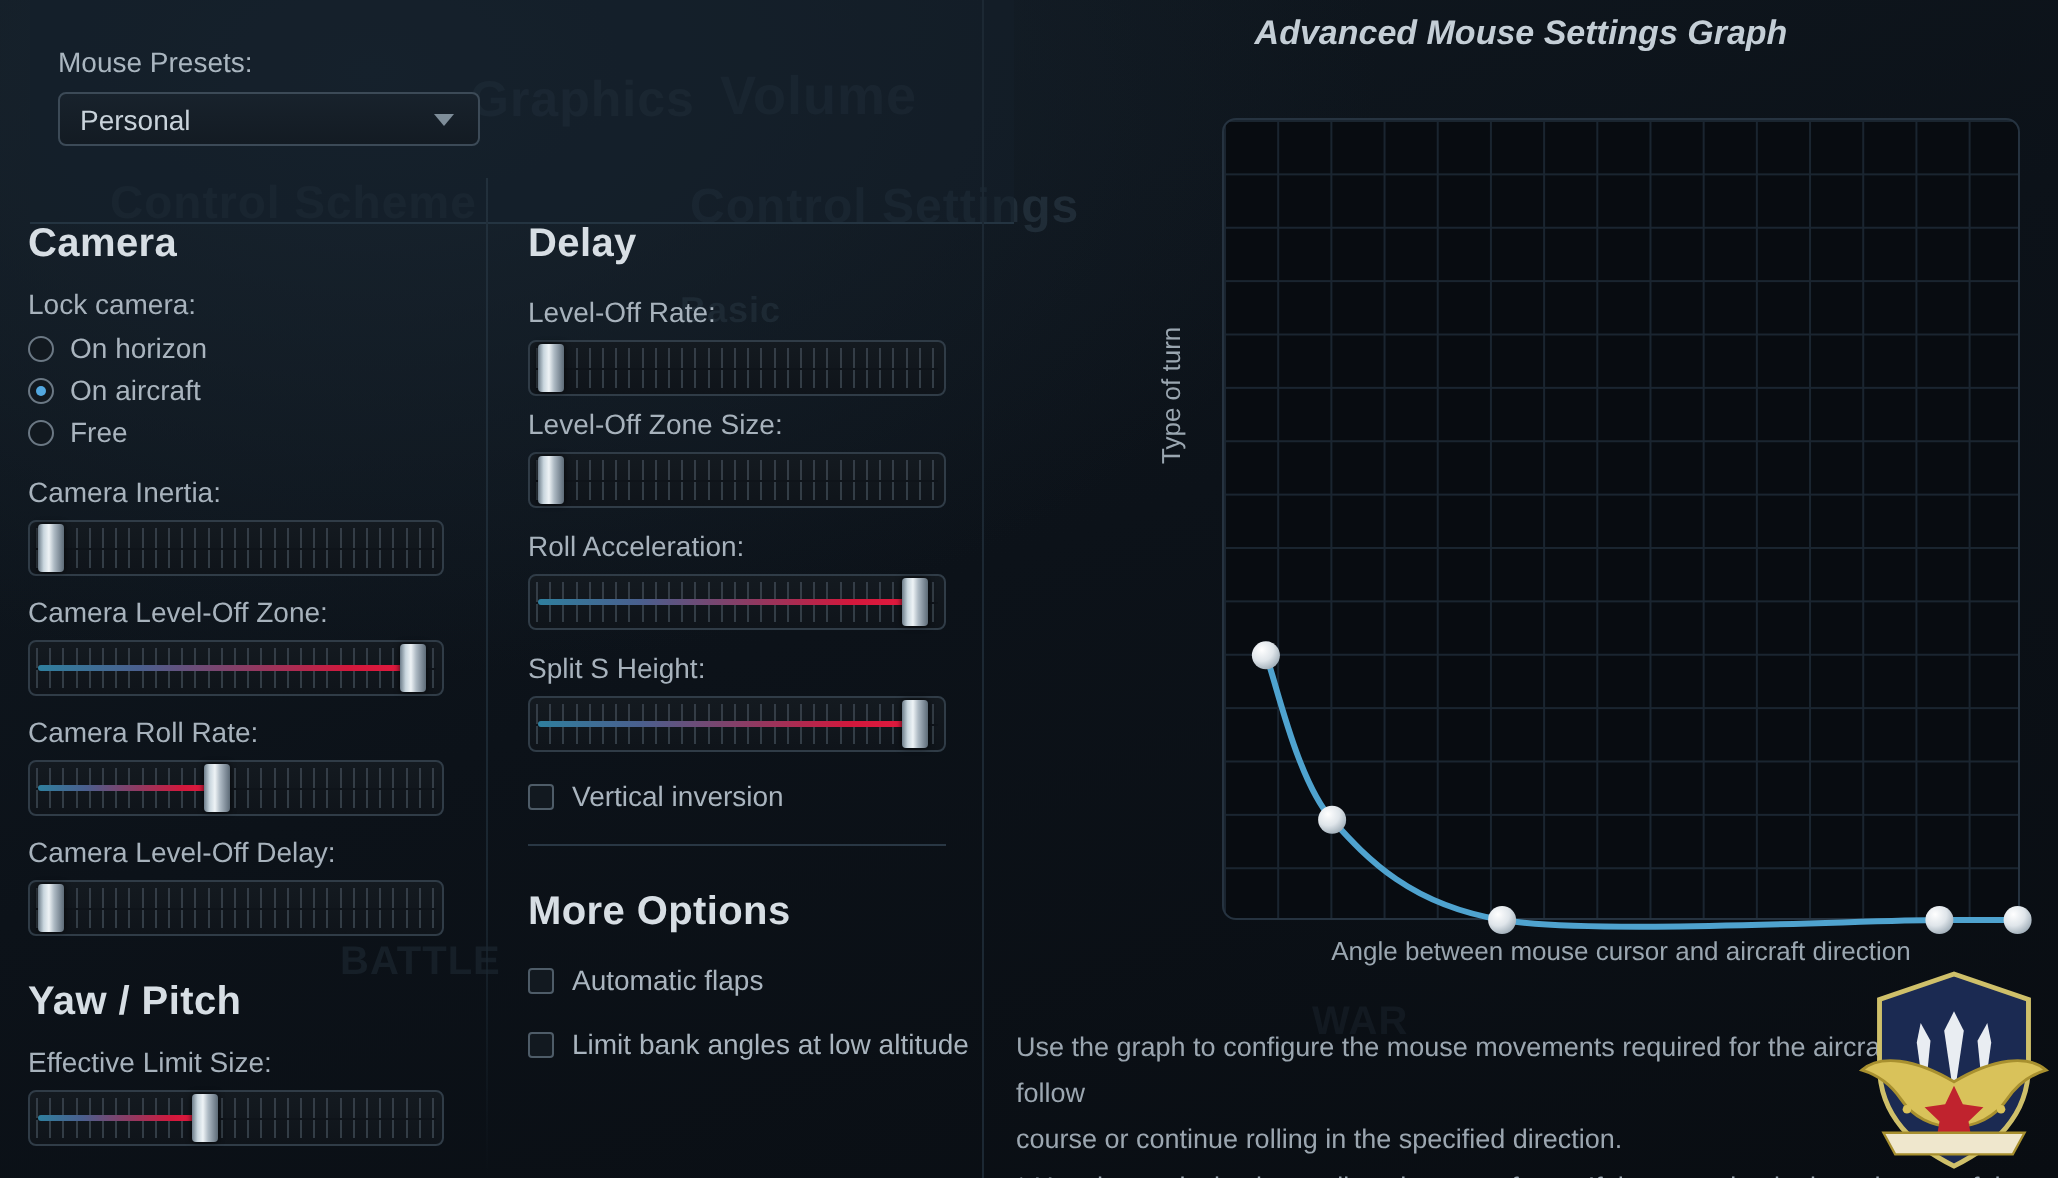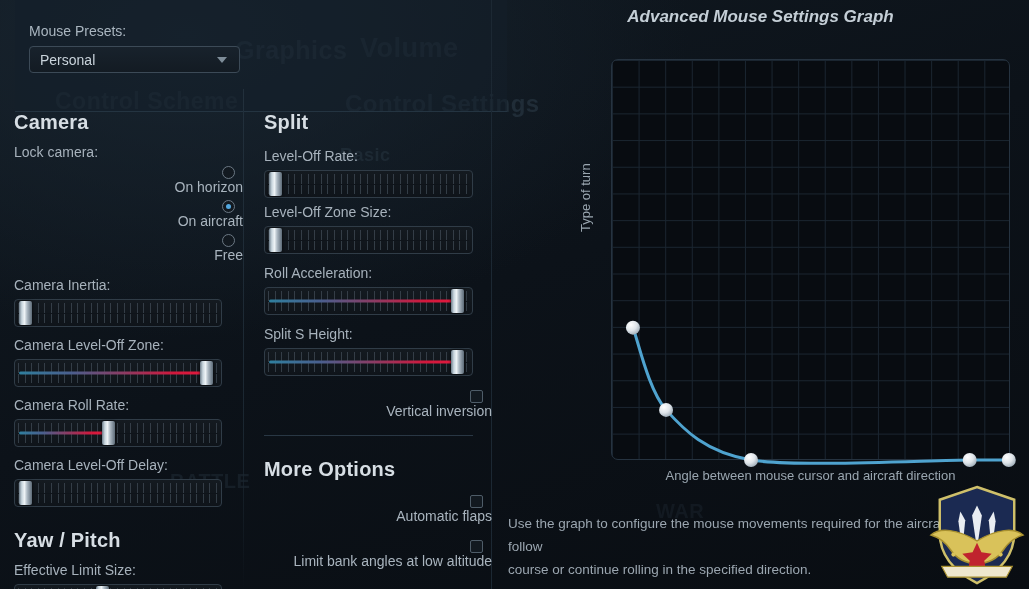--- a/index.html
+++ b/index.html
@@ -72,21 +72,21 @@
   .ticks::after { content:""; position: absolute; left:0; right:0; top: 50%;
                   height: 1px; background: #0f141a; }
   .fill { position: absolute; left: 4px; top: 50%; height: 3px;
           transform: translateY(-50%); border-radius: 2px;
           background: linear-gradient(90deg,#2f7f9e 0%, #4a5f8e 28%, #8e3a62 58%, #d2183c 85%, #e01a3e 100%); }
   .knob { position: absolute; top: 1px; width: 13px; height: 24px; border-radius: 2px;
           background: linear-gradient(90deg,#6d7d8a 0%,#c9d6de 22%,#eef3f6 42%,#aebac4 62%,#8794a0 80%,#5d6b77 100%);
           box-shadow: 0 0 3px rgba(0,0,0,.8); }
 
   
-  .radio-row, .check-row { display: flex; align-items: flex-end; margin-bottom: 5px; cursor: pointer; flex-direction: column; }
+  .radio-row, .check-row { display: flex; align-items: center; margin-bottom: 5px; cursor: pointer; }
   .radio { width: 13px; height: 13px; border-radius: 50%; border: 1px solid #6b7884;
            background: #121920; margin-right: 8px; position: relative; flex: none; }
   .radio.on::after { content:""; position: absolute; left: 3px; top: 3px;
                      width: 5px; height: 5px; border-radius: 50%; background: #53a8e0; }
   .radio-row .txt, .check-row .txt { font-size: 14px; color: #a9b4be; }
   .check { width: 13px; height: 13px; border: 1px solid #4e5c68; border-radius: 2px;
            background: #121920; margin-right: 9px; flex: none; }
   .hdiv { width: 209px; height: 1px; background: #293744; margin: 16px 0 14px 20px; }
 
   
@@ -196,21 +196,21 @@
         <div class="flabel">Effective Limit Size:</div>
         <div class="slider">
           <div class="ticks"></div>
           <div class="fill" style="width: 79.38px; display: block;"></div>
           <div class="knob" style="left: 81.38px;"></div>
         </div>
       </div>
     </div>
 
     <div class="col mid">
-      <h2 class="sec">Split</h2>
+      <h2 class="sec">Delay</h2>
 
       <div class="field" style="margin-top:14px">
         <div class="flabel">Level-Off Rate:</div>
         <div class="slider">
           <div class="ticks"></div>
 
           <div class="knob" style="left: 3.9px;"></div>
         </div>
       </div>
 

